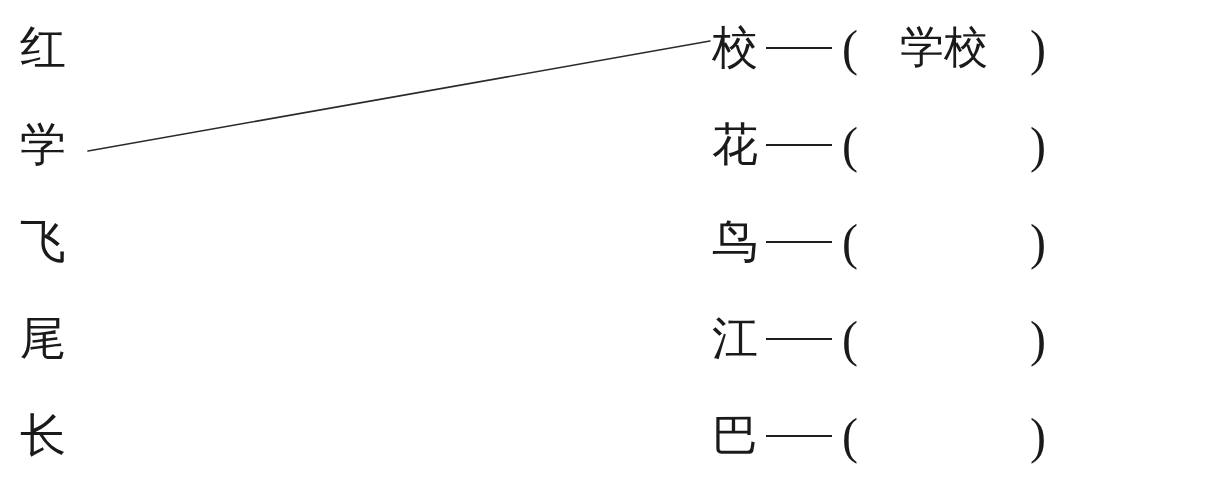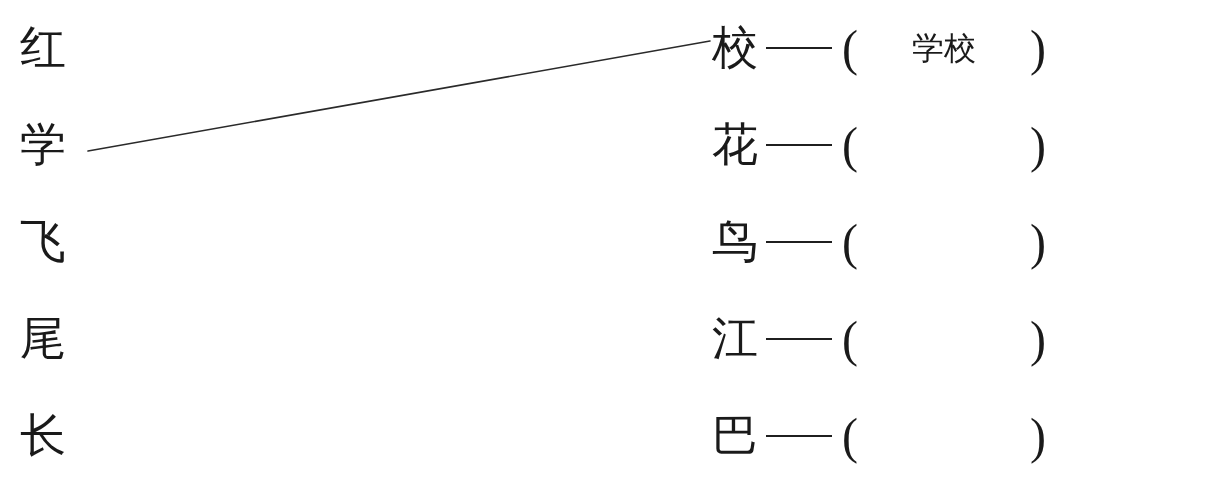--- a/index.html
+++ b/index.html
@@ -49,21 +49,21 @@
   }
   .paren {
     font-size: 48px;
     line-height: 1;
     transform: scaleY(1.05);
   }
   .answer {
     display: inline-block;
     width: 172px;
     text-align: center;
-    font-size: 32px;
+    font-size: 44px;
     line-height: 1;
   }
   svg.overlay {
     position: absolute;
     left: 0;
     top: 0;
     pointer-events: none;
   }
 </style>
 </head>

